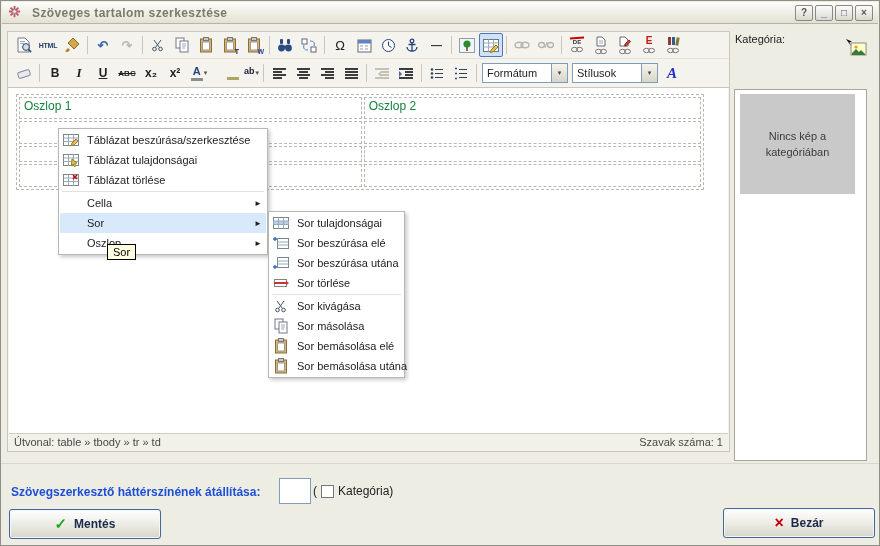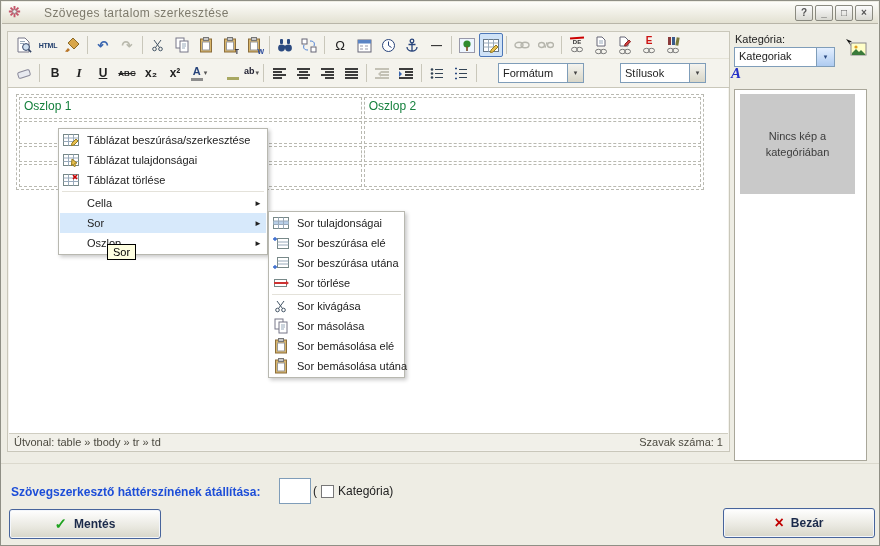--- a/index.html
+++ b/index.html
@@ -1,21 +1,21 @@
 <!DOCTYPE html>
 <html><head>
 <meta charset="utf-8">
 <style>
   html,body{margin:0;padding:0;}
   body{font-family:"Liberation Sans",sans-serif;background:#cfcfc6;}
   .window{position:relative;width:880px;height:546px;background:#eeede4;border:1px solid #8f8f85;box-sizing:border-box;font-size:11px;color:#222;overflow:hidden;}
 
   
   .titlebar{position:absolute;left:1px;top:1px;right:1px;height:22px;background:linear-gradient(#fdfdfa,#e3e1d2);border-bottom:1px solid #b8b5a8;display:flex;align-items:center;padding:0 5px;box-sizing:border-box;}
-  .title-text{font-weight:normal;color:#7d7a6c;font-size:12px;margin-left:22px;letter-spacing:.4px;}
+  .title-text{font-weight:bold;color:#7d7a6c;font-size:12px;margin-left:10px;letter-spacing:.4px;}
   .win-controls{margin-left:auto;display:flex;gap:2px;}
   .win-btn{width:18px;height:16px;background:linear-gradient(#fcfcfc,#d9d9d2);border:1px solid #8a8a80;border-radius:2px;display:flex;align-items:center;justify-content:center;font-size:10px;font-weight:bold;color:#555;cursor:default;box-sizing:border-box;}
 
   
   .editor-frame{position:absolute;left:6px;top:30px;width:723px;height:421px;background:#f4f3ed;border:1px solid #c9c7ba;box-sizing:border-box;}
   .tb{display:flex;align-items:center;padding:0 4px;}
   .tb1{height:26px;border-bottom:1px solid #e5e3d7;}
   .tb2{height:28px;border-bottom:1px solid #c9c7ba;}
   .tbtn{min-width:22px;height:22px;border:1px solid transparent;border-radius:2px;display:flex;align-items:center;justify-content:center;position:relative;flex:none;}
   .tbtn.pressed{border:1px solid #4d77b8;background:#cfe2f7;}
@@ -37,21 +37,21 @@
   .bars{width:13px;height:11px;background-repeat:no-repeat;background-image:linear-gradient(#3c3c3c,#3c3c3c),linear-gradient(#3c3c3c,#3c3c3c),linear-gradient(#3c3c3c,#3c3c3c),linear-gradient(#3c3c3c,#3c3c3c);}
   .al-l{background-size:13px 2px,9px 2px,13px 2px,9px 2px;background-position:0 0,0 3px,0 6px,0 9px;}
   .al-c{background-size:13px 2px,9px 2px,13px 2px,9px 2px;background-position:0 0,2px 3px,0 6px,2px 9px;}
   .al-r{background-size:13px 2px,9px 2px,13px 2px,9px 2px;background-position:0 0,4px 3px,0 6px,4px 9px;}
   .al-j{background-size:13px 2px,13px 2px,13px 2px,13px 2px;background-position:0 0,0 3px,0 6px,0 9px;}
   .ind{width:14px;height:11px;background-repeat:no-repeat;position:relative;}
   .out-b{background-image:linear-gradient(#c3c1b5,#c3c1b5),linear-gradient(#c3c1b5,#c3c1b5),linear-gradient(#c3c1b5,#c3c1b5),linear-gradient(#c3c1b5,#c3c1b5);background-size:14px 2px,8px 2px,8px 2px,14px 2px;background-position:0 0,6px 3px,6px 6px,0 9px;}
   .in-b{background-image:linear-gradient(#3c3c3c,#3c3c3c),linear-gradient(#3c3c3c,#3c3c3c),linear-gradient(#3c3c3c,#3c3c3c),linear-gradient(#3c3c3c,#3c3c3c);background-size:14px 2px,8px 2px,8px 2px,14px 2px;background-position:0 0,6px 3px,6px 6px,0 9px;}
   .tri-l{position:absolute;left:0;top:3px;width:0;height:0;border:3px solid transparent;border-right-color:#c3c1b5;}
   .tri-r{position:absolute;left:0;top:3px;width:0;height:0;border:3px solid transparent;border-left-color:#3a66b0;}
-  .combo{display:flex;height:20px;margin:0 18px;flex:none;}
+  .combo{display:flex;height:20px;margin:0 2px;flex:none;}
   .combo-field{width:70px;background:#fff;border:1px solid #7f9db9;display:flex;align-items:center;padding:0 4px;font-size:11px;color:#222;box-sizing:border-box;}
   .combo-btn{width:16px;border:1px solid #7f9db9;border-left:none;background:linear-gradient(#f5f4ef,#d8d6c8);display:flex;align-items:center;justify-content:center;font-size:7px;color:#444;box-sizing:border-box;}
   .flash-a{font-family:"Liberation Serif",serif;font-style:italic;font-weight:bold;font-size:15px;color:#2430c8;}
   .linker{display:flex;flex-direction:column;align-items:center;line-height:1;gap:1px;}
   .linker .cap{font-size:6px;font-weight:bold;color:#333;}
   .linker .cap-red{font-size:10px;font-weight:bold;color:#cc1111;}
   .redline{width:14px;height:2px;background:#c00;margin-bottom:-1px;transform:rotate(-4deg);}
 
   
   .canvas{position:absolute;left:1px;right:1px;top:56px;bottom:18px;background:#fff;overflow:hidden;}
@@ -434,24 +434,20 @@
         </table>
     </div>
 
     <div class="statusbar">
       <span>Útvonal: table » tbody » tr » td</span>
       <span>Szavak száma: 1</span>
     </div>
   </div>
 
   <span class="cat-label">Kategória:</span>
-  <div class="xp-select">
-    <span class="xp-field">Kategoriak</span>
-    <span class="xp-btn">▾</span>
-  </div>
   <span class="cat-img-btn">
       <svg width="22" height="20" viewBox="0 0 22 20">
         <rect x="6" y="5" width="15" height="12" fill="#ffffc8" stroke="#888"></rect>
         <circle cx="11" cy="9" r="1.6" fill="#e0a020"></circle>
         <path d="M7 15l4-4 3 3 2-2 4 4v1H7z" fill="#3a7a3a"></path>
         <path d="M1 1l6 2.4-2.6 1L6 8z" fill="#111"></path>
       </svg>
     </span>
   <div class="cat-list">
     <div class="no-image-box">Nincs kép a kategóriában</div>

